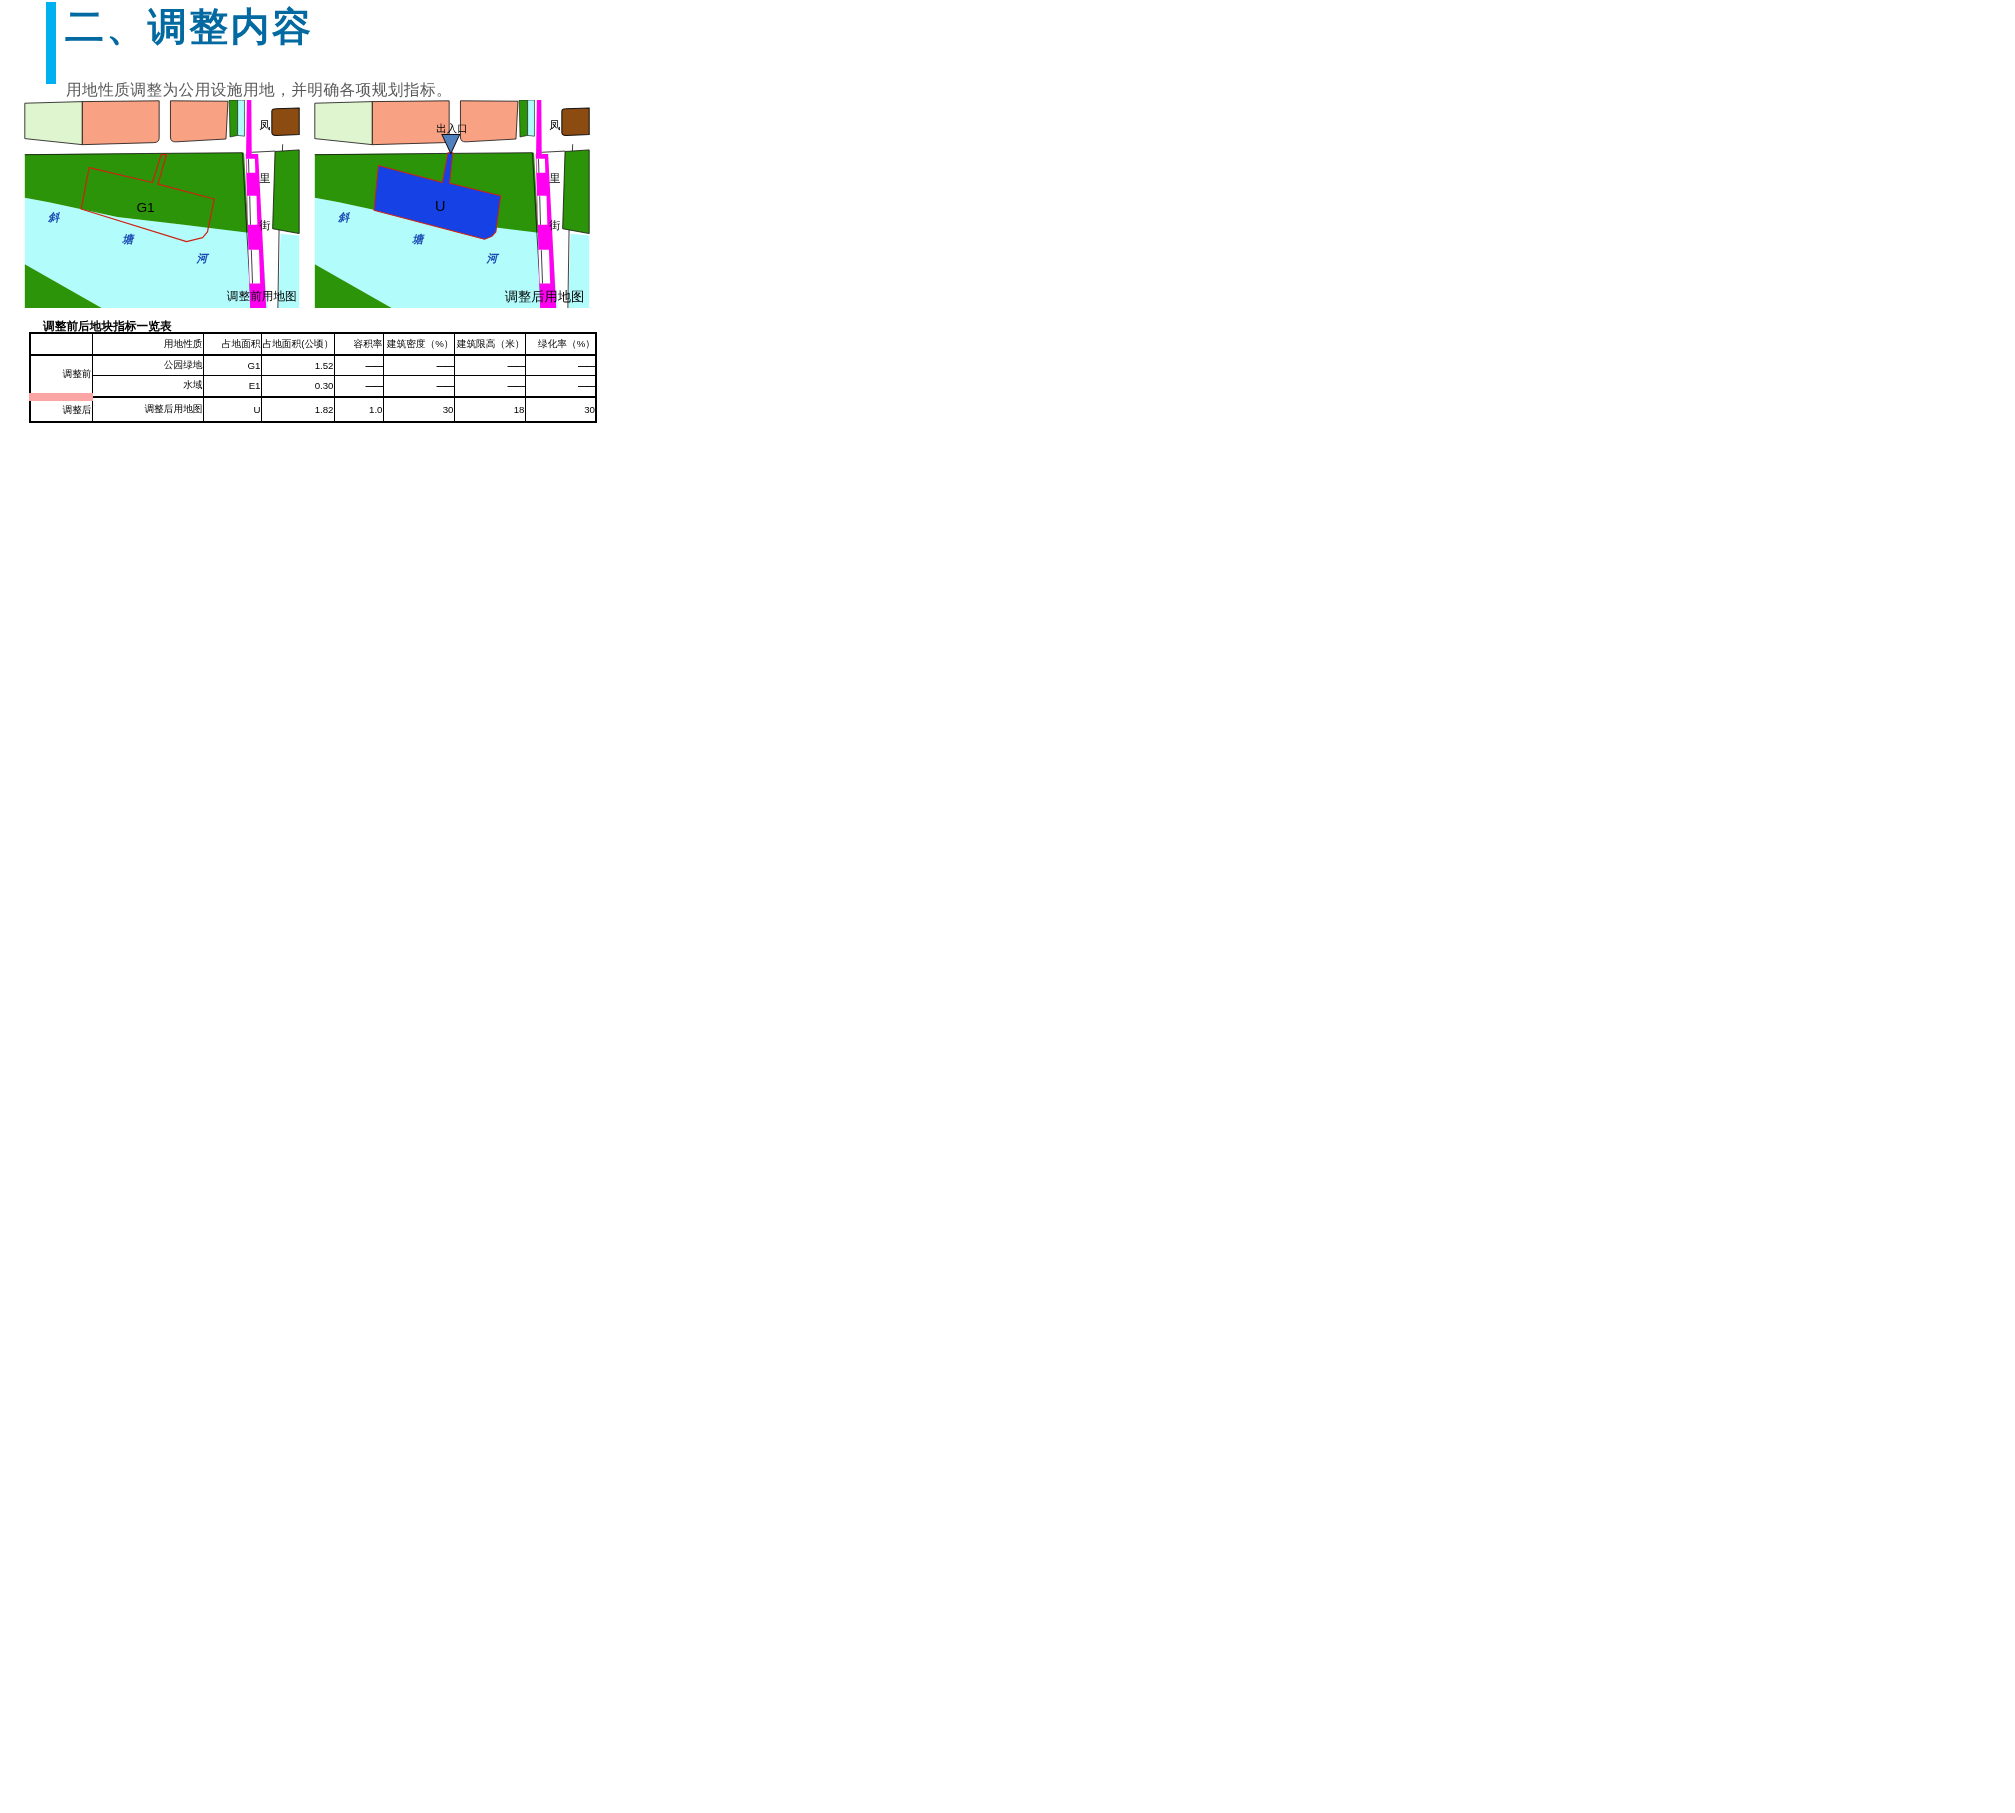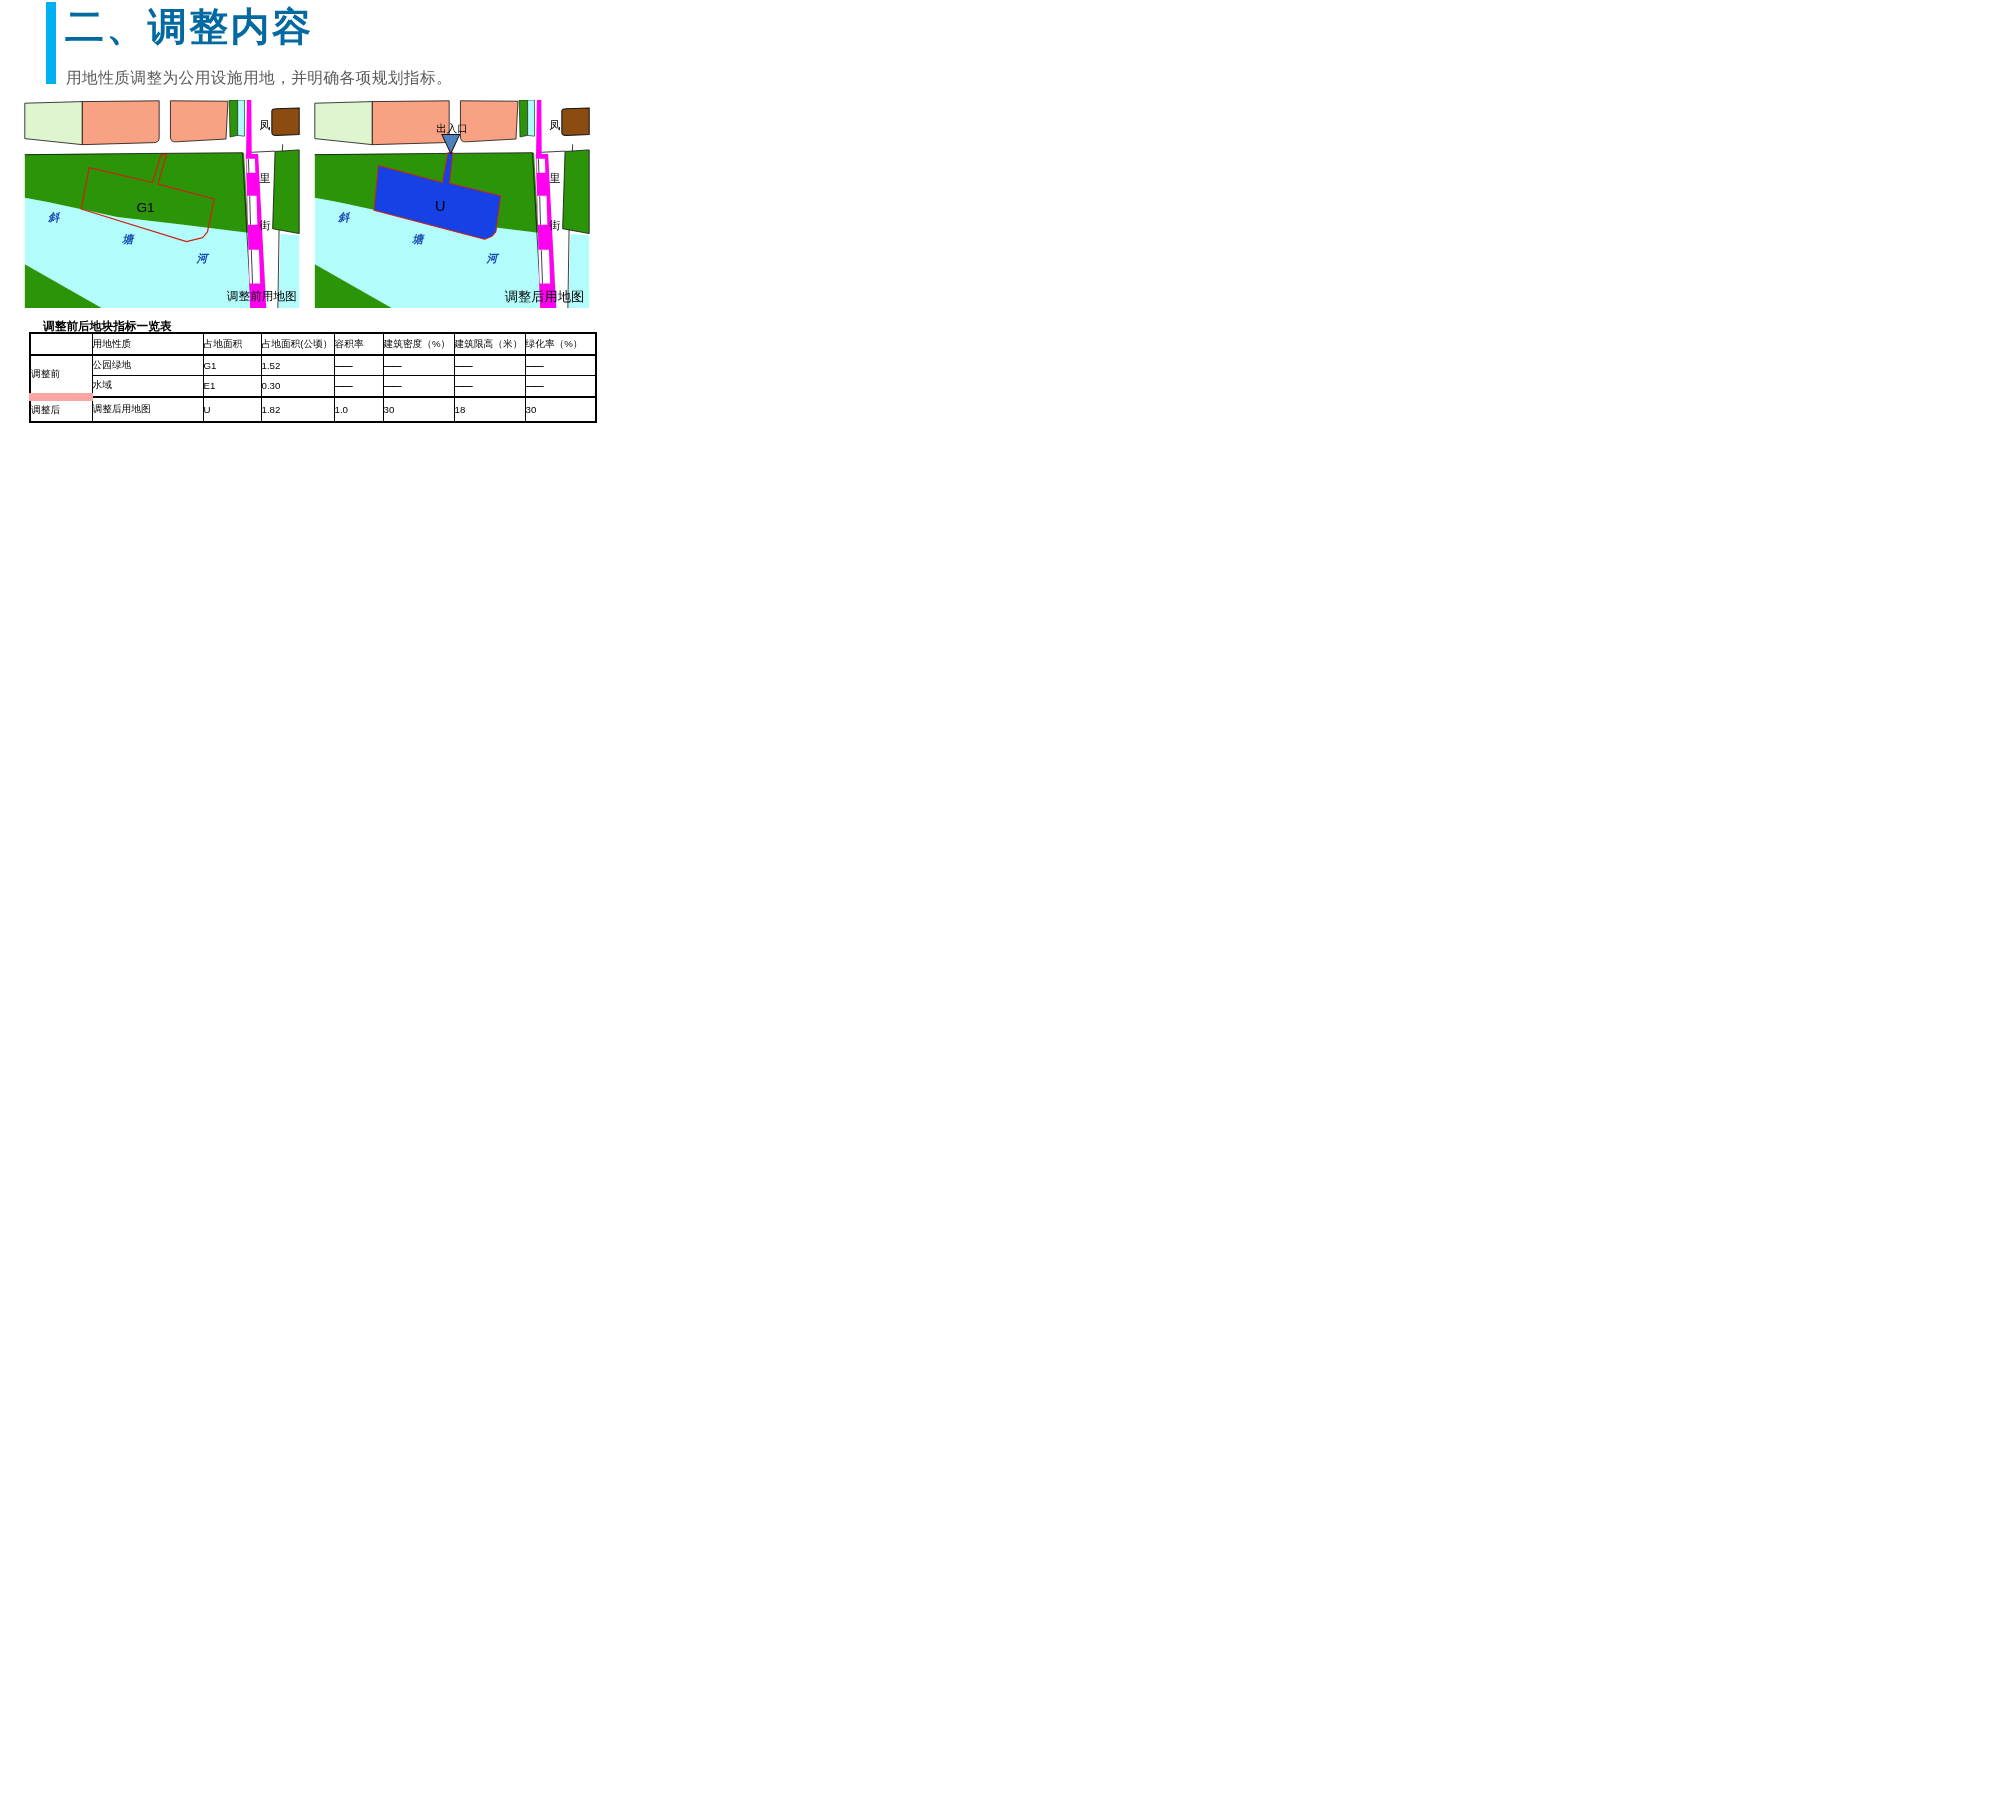--- a/index.html
+++ b/index.html
@@ -1,29 +1,29 @@
 <!DOCTYPE html>
 <html style="font-size:6.4px"><head>
 <meta charset="utf-8">
 <style>
   html,body{margin:0;padding:0;background:#ffffff;}
   .page{position:relative;width:605px;height:453px;background:#ffffff;overflow:hidden;
         font-family:"Liberation Sans",sans-serif;}
   .accent-bar{position:absolute;left:46px;top:2.4px;width:10px;height:82px;background:#00B0F0;}
   .page-title{position:absolute;left:65px;top:5.6px;font-size:39px;font-weight:900;
               color:#0369a1;letter-spacing:2.4px;line-height:1.1;}
-  .page-subtitle{position:absolute;left:66px;top:68px;font-size:15.7px;color:#595959;
+  .page-subtitle{position:absolute;left:66px;top:80px;font-size:15.7px;color:#595959;
                  font-weight:500;letter-spacing:0.4px;}
   .map{position:absolute;top:100px;width:276px;height:208px;background:#ffffff;}
   .map.before{left:24px;}
   .map.after{left:314px;}
   .table-title{position:absolute;left:43px;top:319px;font-size:11.7px;color:#000;font-weight:600;}
   table.indicators{position:absolute;left:29px;top:332px;border-collapse:collapse;
                    border:2.4px solid #000;table-layout:fixed;}
-  table.indicators td{border:0.8px solid #000;text-align:left;vertical-align:middle;
+  table.indicators td{border:0.8px solid #000;text-align:right;vertical-align:middle;
                       font-size:9.7px;color:#000;padding:0;overflow:hidden;white-space:nowrap;}
   table.indicators tr.hdr td{height:20px;border-bottom:2px solid #000;}
   table.indicators tr.r1 td{height:19.3px;border-bottom:1.6px solid #000;}
   table.indicators tr.r2 td{height:19.3px;}
   table.indicators tr.r3 td{height:20px;border-top:2px solid #000;}
   td.red{color:#FF0000;}
   .dash{letter-spacing:-1.2px;font-weight:600;}
   text{font-family:"Liberation Sans",sans-serif;}
   text.river{font-family:"Liberation Serif",serif;font-style:italic;font-weight:700;fill:#1B4AB4;}
   text.street{fill:#000;}

